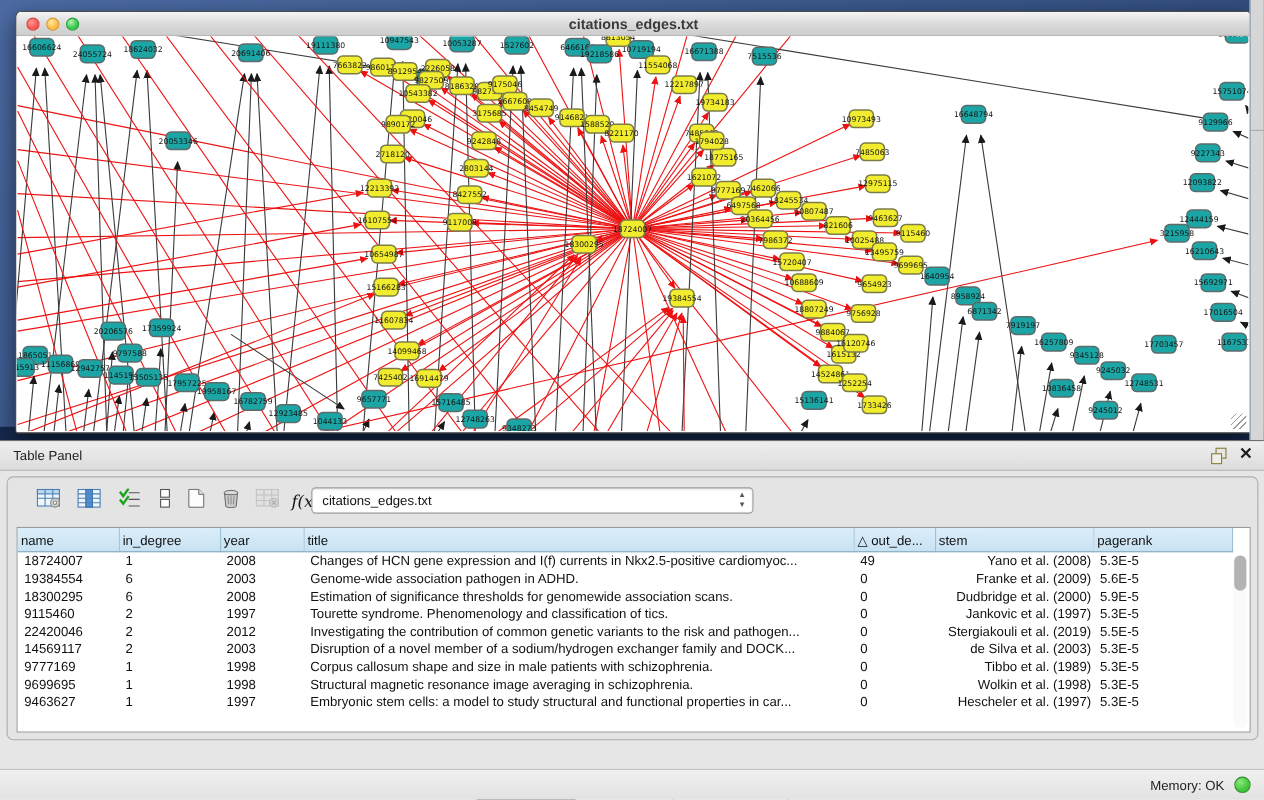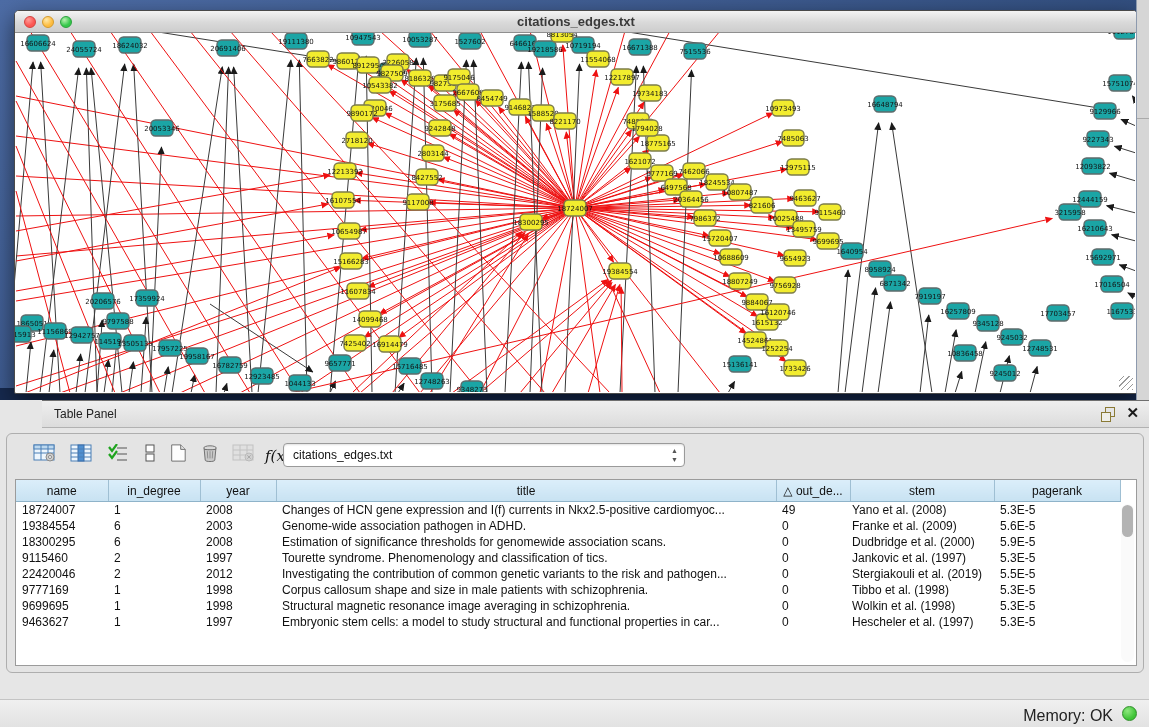--- a/index.html
+++ b/index.html
@@ -27,21 +27,21 @@
   .tl.yellow{left:27px;background:radial-gradient(circle at 35% 30%,#ffe9a8,#fdbc40 60%);border:1px solid #d49a2c;}
   .tl.green{left:45px;background:radial-gradient(circle at 35% 30%,#b8f0b0,#34c84a 60%);border:1px solid #2aa23c;}
   .canvas{position:relative;width:1120px;height:359px;background:#fff;overflow:hidden;}
   svg text{font-family:"DejaVu Sans",sans-serif;}
   .grip{position:absolute;right:2px;bottom:2px;width:14px;height:14px;
     background:repeating-linear-gradient(135deg,transparent 0 3px,#9a9a9a 3px 4px);}
 
   
   .tpanel{position:absolute;left:0;top:400px;width:1149px;height:327px;background:#e6e6e6;}
   .tpanel-header{height:26px;background:linear-gradient(#efefef,#dcdcdc);
-    border-top:1px solid #6f6f6f;border-bottom:1px solid #b2b2b2;position:relative;margin-left:42px;}
+    border-top:1px solid #6f6f6f;border-bottom:1px solid #b2b2b2;position:relative;}
   .tpanel-header .ptitle{position:absolute;left:12px;top:6px;font-size:12px;color:#222;}
   .float-icon{position:absolute;right:34px;top:6px;width:14px;height:14px;}
   .float-icon .sq1{position:absolute;left:4px;top:0;width:8px;height:8px;border:1px solid #8a7a35;background:#e6e6e6;}
   .float-icon .sq2{position:absolute;left:0;top:5px;width:8px;height:8px;border:1px solid #8a7a35;background:#efefe9;}
   .close-x{position:absolute;right:10px;top:3px;font-size:15px;font-weight:bold;color:#1a1a1a;line-height:18px;}
 
   .inner-panel{position:absolute;left:6px;top:33px;width:1136px;height:238px;
     border:1px solid #aeaeae;border-radius:6px;background:#e4e4e4;}
 
   
@@ -53,39 +53,39 @@
     border:1px solid #9a9a9a;border-radius:4px;box-shadow:inset 0 1px 2px rgba(0,0,0,.12);}
   .combo .cval{position:absolute;left:9px;top:4px;font-size:12px;color:#111;}
   .combo .carrows{position:absolute;right:6px;top:2px;font-size:7px;color:#555;line-height:9px;text-align:center;}
 
   
   .dtable-wrap{position:absolute;left:8px;top:45px;width:1120px;height:185px;
     background:#fff;border:1px solid #9b9b9b;overflow:hidden;}
   table.dt{border-collapse:collapse;table-layout:fixed;width:1104px;font-size:12px;color:#111;}
   table.dt th{height:21px;background:linear-gradient(#dbeefa,#c8e2f2);
     border-right:1px solid #9fbfd3;border-bottom:1px solid #8fb3c9;
-    font-weight:normal;text-align:center;overflow:hidden;white-space:nowrap;padding:0 3px;}
+    font-weight:normal;text-align:left;overflow:hidden;white-space:nowrap;padding:0 3px;}
   table.dt td{height:16px;padding:0 0 0 6px;overflow:hidden;white-space:nowrap;text-overflow:clip;}
-  table.dt td.c-short{text-align:left;padding:0 2px;}
+  table.dt td.c-short{text-align:right;padding:0 2px;}
   .vscroll{position:absolute;right:2px;top:24px;width:13px;height:158px;background:#fafafa;border-radius:7px;}
   .vscroll .thumb{position:absolute;left:1px;top:1px;width:11px;height:32px;background:#b3b3b3;border-radius:6px;}
 
   
   .seg{position:absolute;left:50%;top:274px;transform:translateX(-50%);height:21px;
     display:flex;border:1px solid #8f8f8f;border-radius:5px;overflow:hidden;
     box-shadow:0 1px 1px rgba(255,255,255,.8), inset 0 0 1px #fff;font-size:12px;}
   .seg .tab{padding:3px 14px 0 14px;background:linear-gradient(#ffffff,#ececec);color:#1a1a1a;border-right:1px solid #b9b9b9;}
   .seg .tab:last-child{border-right:none;}
   .seg .tab.active{background:linear-gradient(#8b8b8b,#6f6f6f);color:#f2f2f2;
     box-shadow:inset 0 2px 4px rgba(0,0,0,.35);}
 
   
   .statusbar{position:absolute;left:0;bottom:0;width:1149px;height:27px;
     background:linear-gradient(#f0f0f0,#e2e2e2);border-top:1px solid #c4c4c4;}
-  .mem{position:absolute;right:36px;top:7px;font-size:16px;color:#222;}
+  .mem{position:absolute;right:36px;top:7px;font-size:12px;color:#222;}
   .memdot{position:absolute;right:12px;top:6px;width:15px;height:15px;border-radius:50%;
     background:radial-gradient(circle at 35% 30%,#8ee87e,#3fc437 65%);border:1px solid #2f8f2a;box-sizing:border-box;}
 </style>
 </head>
 <body>
 
 <div class="desktop">
   <div class="desktop-bottom-band"></div>
 
   <div class="gwindow">
@@ -703,26 +703,35 @@
             <tr>
               <td>22420046</td>
               <td>2</td>
               <td>2012</td>
               <td>Investigating the contribution of common genetic variants to the risk and pathogen...</td>
               <td>0</td>
               <td class="c-short">Stergiakouli et al. (2019)</td>
               <td>5.5E-5</td>
             </tr>
             <tr>
+              <td>14569117</td>
+              <td>2</td>
+              <td>2003</td>
+              <td>Disruption of a novel member of a sodium/hydrogen exchanger family and DOCK...</td>
+              <td>0</td>
+              <td class="c-short">de Silva et al. (2003)</td>
+              <td>5.3E-5</td>
+            </tr>
+            <tr>
               <td>9777169</td>
               <td>1</td>
               <td>1998</td>
               <td>Corpus callosum shape and size in male patients with schizophrenia.</td>
               <td>0</td>
-              <td class="c-short">Tibbo et al. (1998)</td>
+              <td class="c-short">Tibbo et al. (1989)</td>
               <td>5.3E-5</td>
             </tr>
             <tr>
               <td>9699695</td>
               <td>1</td>
               <td>1998</td>
               <td>Structural magnetic resonance image averaging in schizophrenia.</td>
               <td>0</td>
               <td class="c-short">Wolkin et al. (1998)</td>
               <td>5.3E-5</td>

